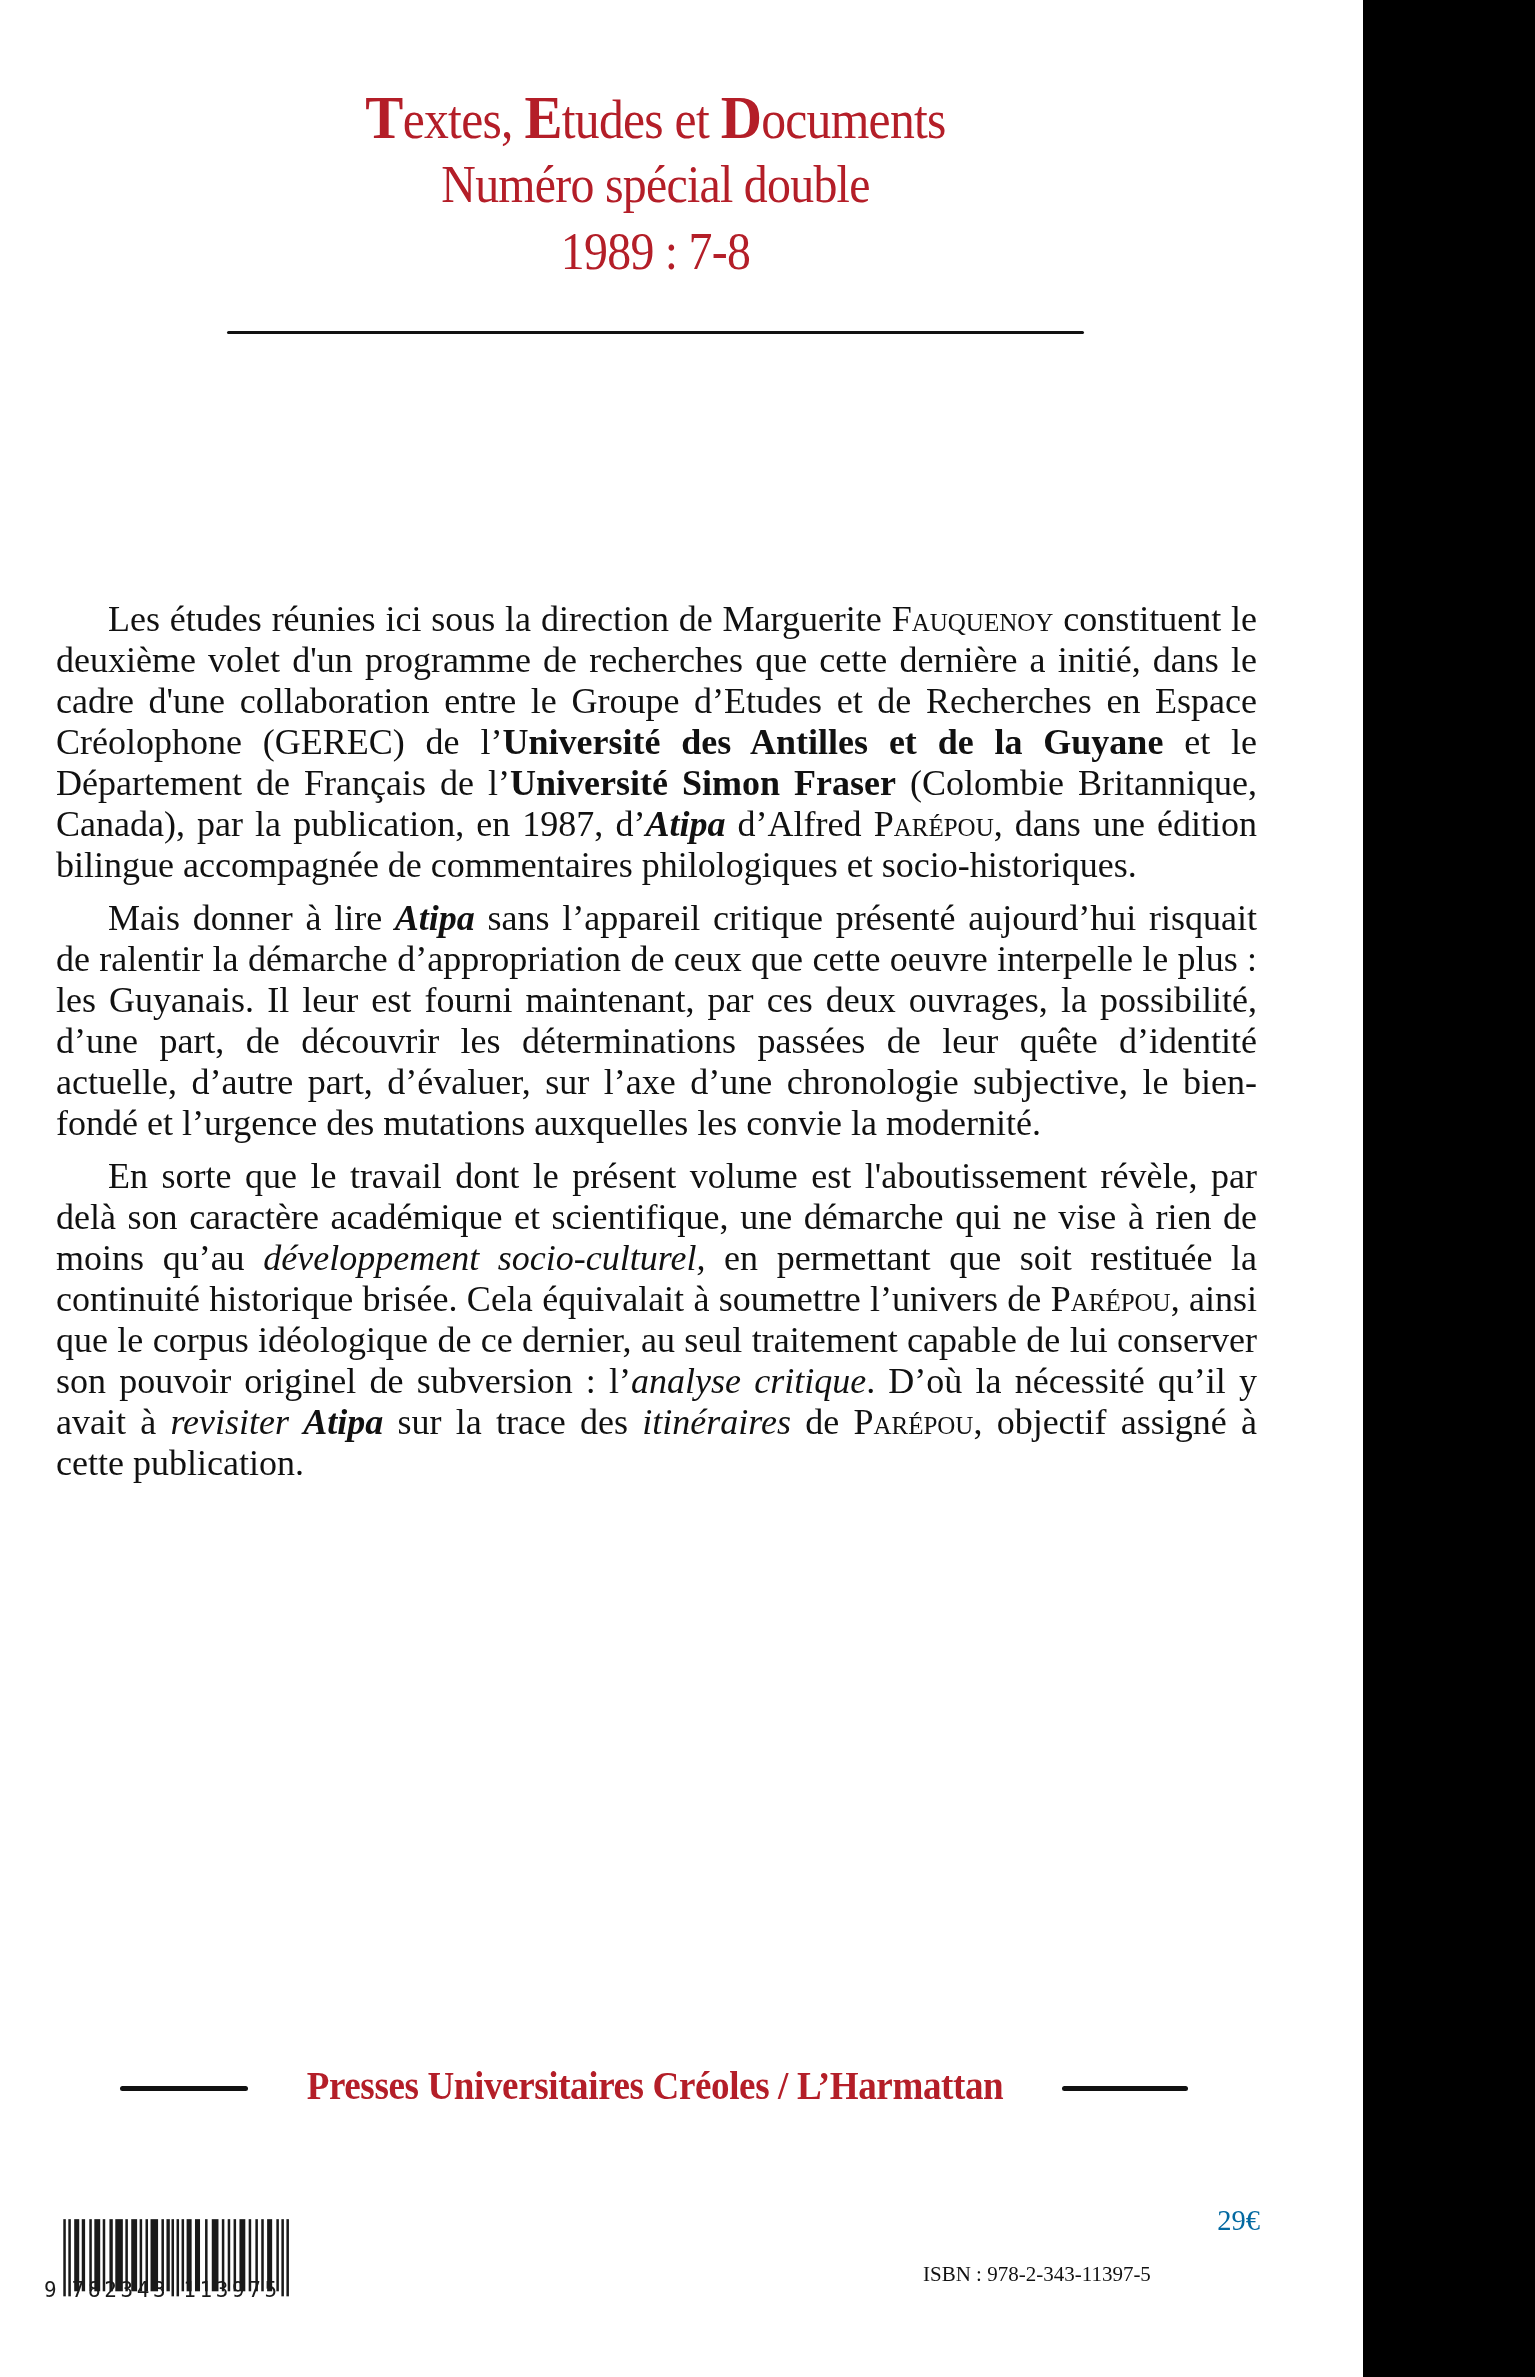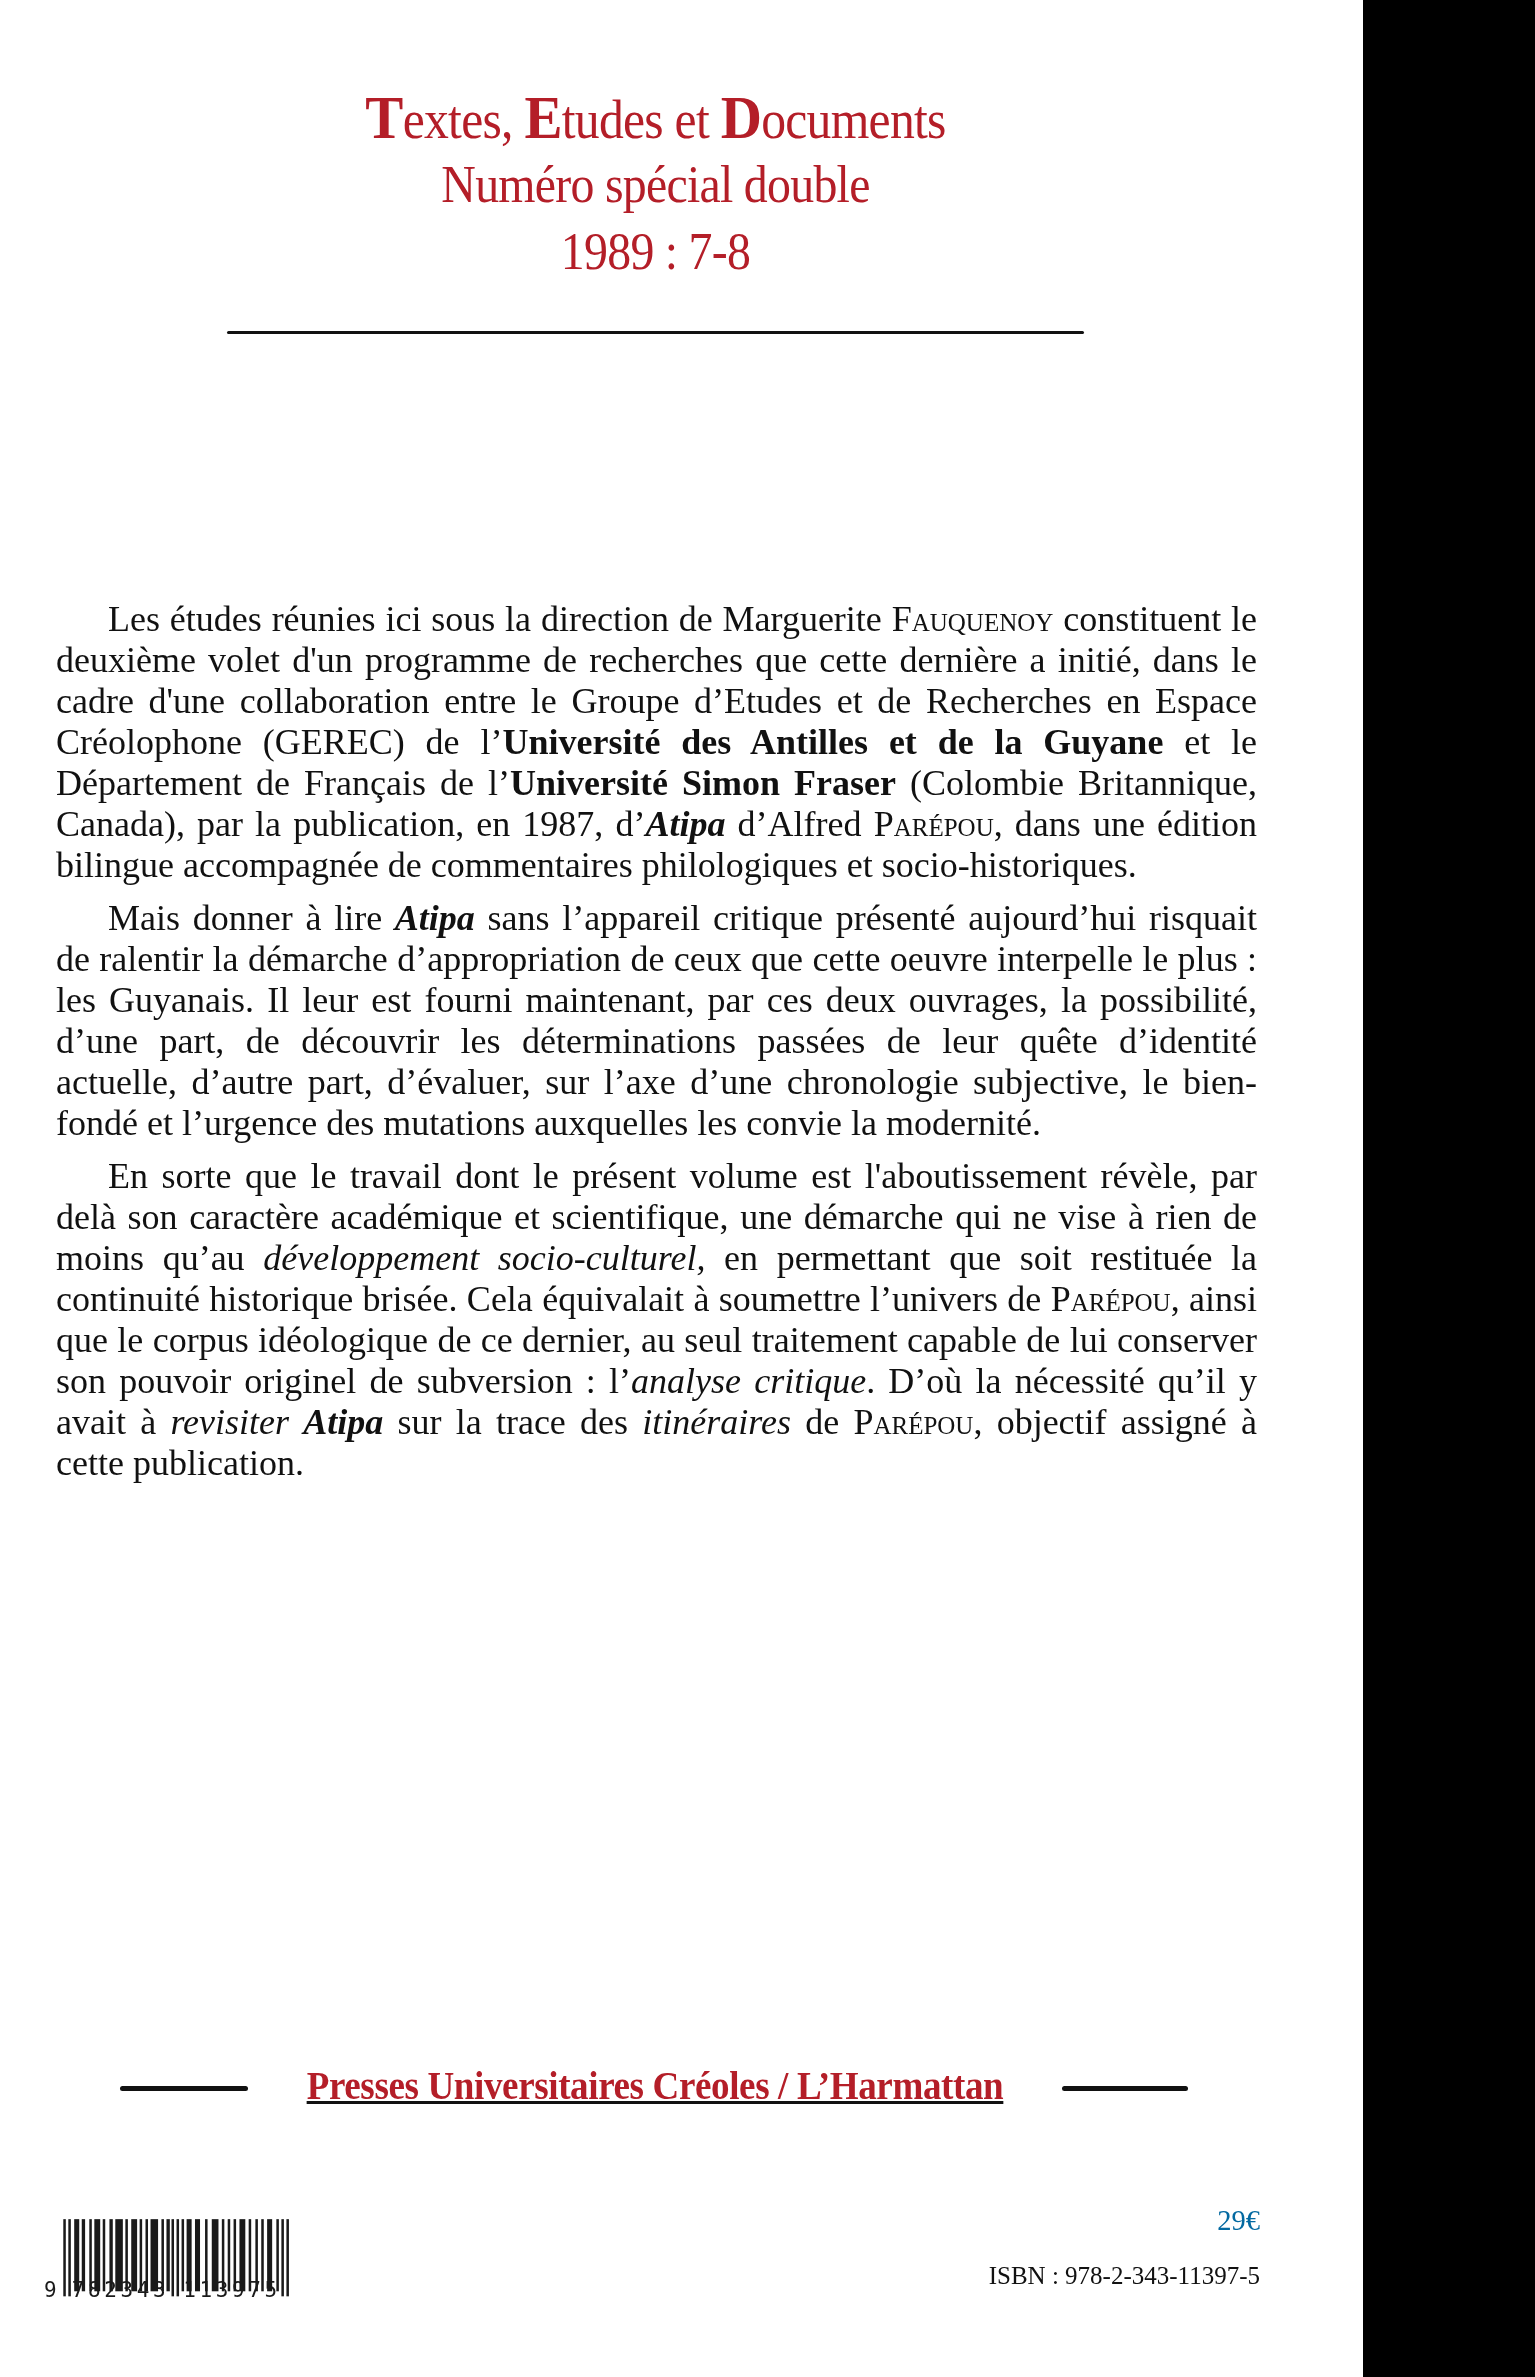--- a/index.html
+++ b/index.html
@@ -32,41 +32,41 @@
   .body-text {
     position: absolute; left: 44px; top: 587px; width: 1225px;
     font-size: 36px; line-height: 41px; text-align: justify;
     color: #111111;
   }
   .body-text p { margin: 12px; text-indent: 52px; }
   .body-text b { font-weight: bold; }
   .sc { font-variant: small-caps; }
   .publisher {
     position: absolute; left: 120px; top: 2060px; width: 1068px; height: 50px;
-    display: flex; align-items: center; text-decoration: underline;
+    display: flex; align-items: center;
   }
   .pub-dash { height: 5px; background: #111; border-radius: 2.5px; flex: 0 0 auto; margin-top: 6.7px; }
   .pub-dash.left { width: 128px; }
   .pub-dash.right { width: 126px; }
   .pub-label {
     color: #b41e28; font-weight: bold; font-size: 39px; white-space: nowrap;
     letter-spacing: -0.4px; transform: scaleX(0.95); transform-origin: center;
     flex: 1 1 auto; text-align: center;
   }
   .barcode {
     position: absolute; left: 44px; top: 2219px; width: 281px; height: 80px;
   }
   .barcode svg { display: block; }
   .price {
     position: absolute; left: 1158px; top: 2205px; width: 102px;
     text-align: right; font-size: 28.5px; color: #0369a1;
   }
   .isbn {
     position: absolute; left: 923px; top: 2262px; width: 337px;
-    text-align: right; font-size: 25px; color: #111; white-space: nowrap;
+    font-size: 21px; color: #111; white-space: nowrap;
   }
 </style>
 </head>
 <body>
 
 <div class="spine-bar"></div>
 
 <div class="title-block">
   <span class="title-line main"><span class="cap">T</span><span>extes, </span><span class="cap">E</span><span>tudes et </span><span class="cap">D</span><span>ocuments</span></span>
   <span class="title-line">Numéro spécial double</span>

